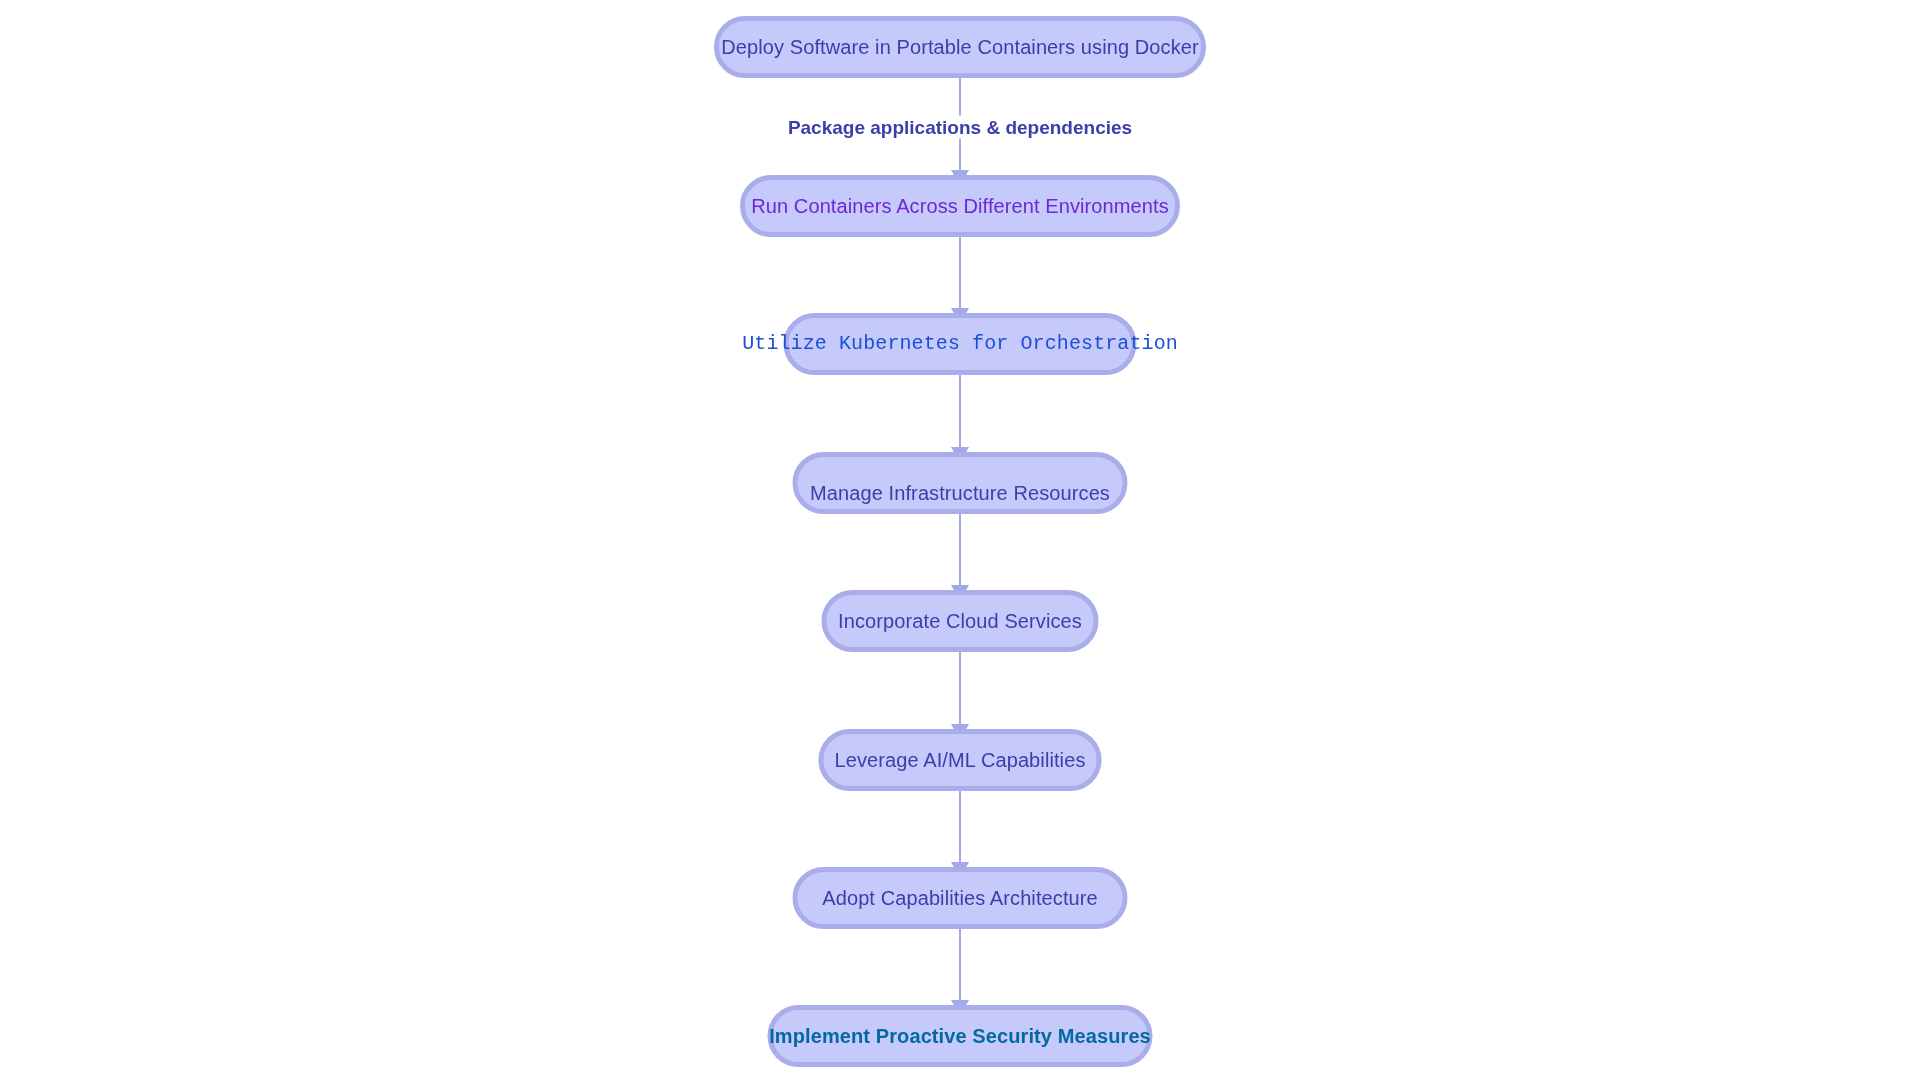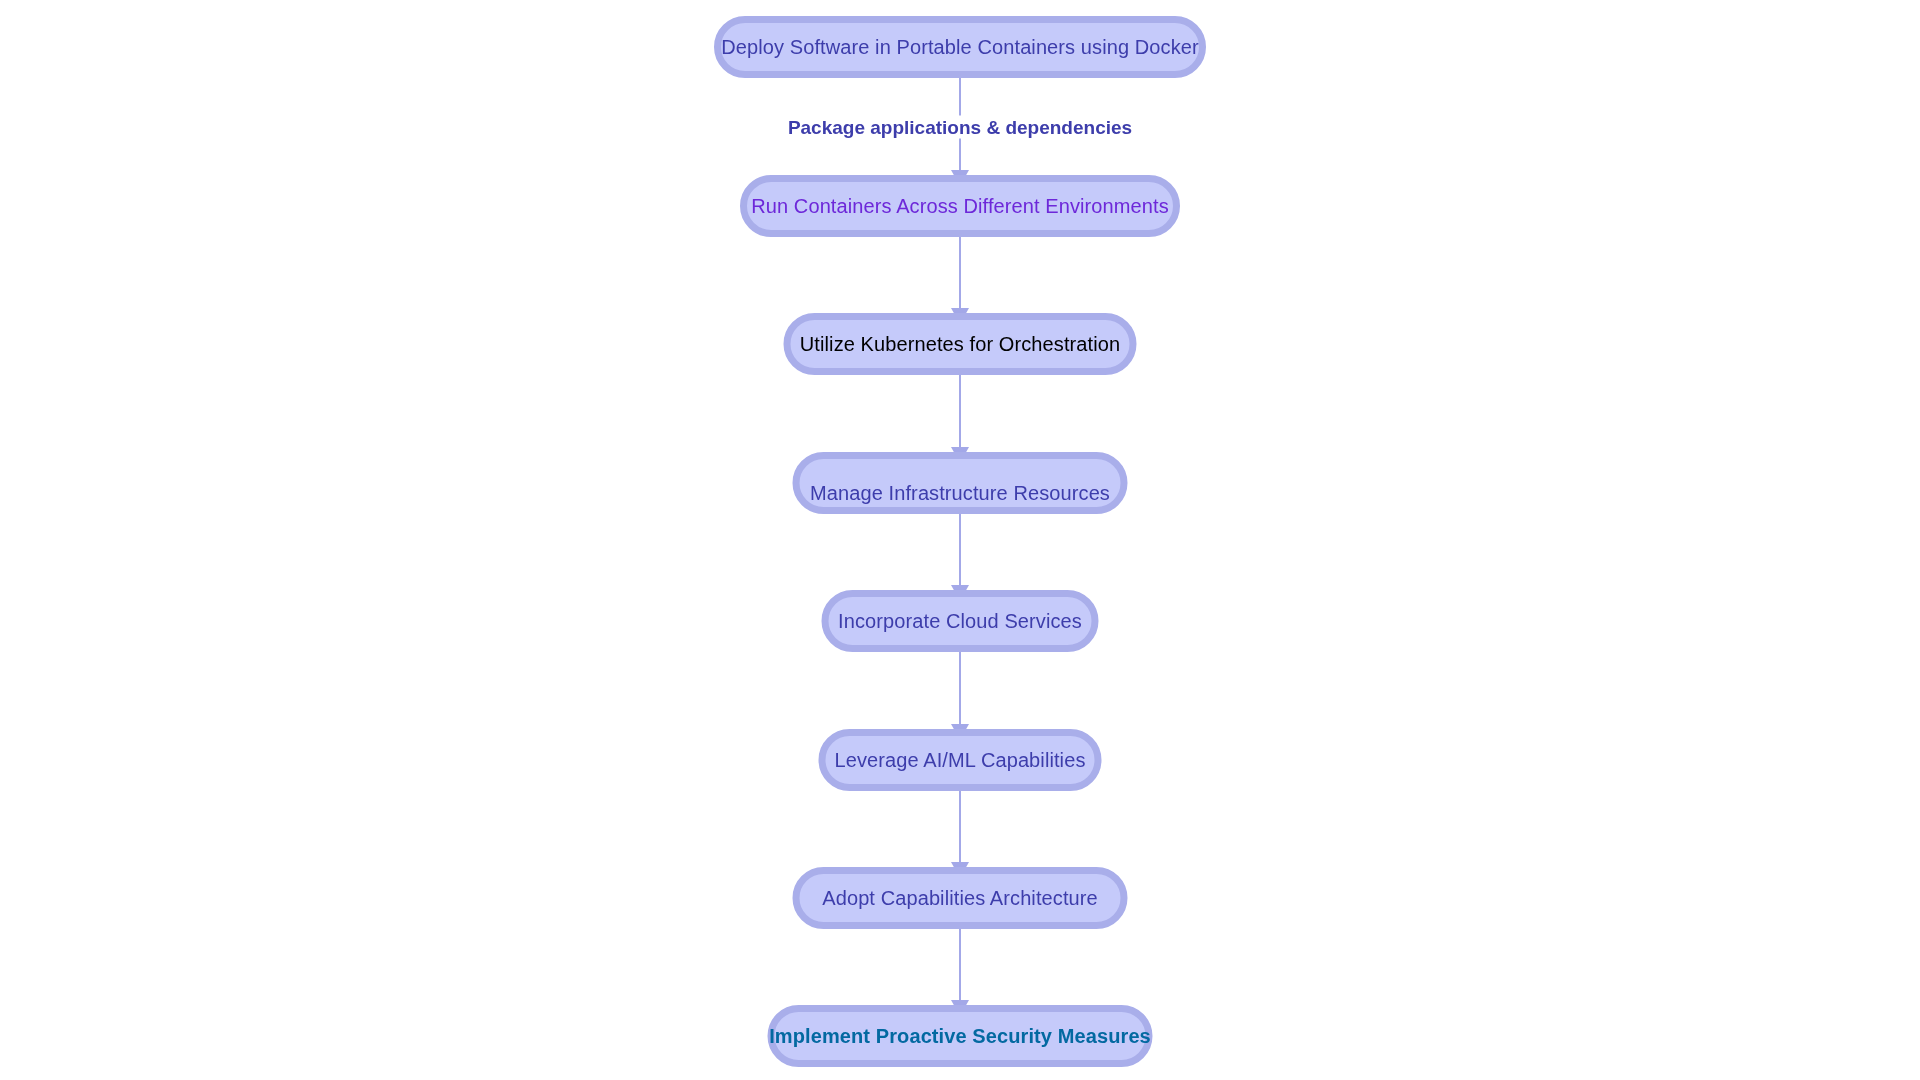--- a/index.html
+++ b/index.html
@@ -30,21 +30,21 @@
     pointer-events: none;
   }
   
   .node {
     position: absolute;
     box-sizing: border-box;
     display: flex;
     align-items: center;
     justify-content: center;
     background: #c5cafa;
-    border: 7px solid #8b5cf6;
+    border: 5px solid #8b5cf6;
     border-radius: 999px;
     height: 62px;
     transform: translateX(-50%);
     white-space: nowrap;
   }
   .node-label {
     color: #3d3dab;
     font-family: "Liberation Sans", sans-serif;
     font-size: 20px;
     font-weight: 400;
@@ -89,21 +89,21 @@
   </svg>
 
   <div id="node-layer">
       <div class="node" style="left: 960px; top: 16px; width: 492px; background: rgb(197, 202, 250); border-color: rgb(169, 174, 234);">
         <span class="node-label" style="color: rgb(61, 61, 171);">Deploy Software in Portable Containers using Docker</span>
       </div>
       <div class="node" style="left: 960px; top: 175px; width: 440px; background: rgb(197, 202, 250); border-color: rgb(169, 174, 234);">
         <span class="node-label" style="color: #6d28d9;">Run Containers Across Different Environments</span>
       </div>
       <div class="node" style="left: 960px; top: 313px; width: 353px; background: rgb(197, 202, 250); border-color: rgb(169, 174, 234);">
-        <span class="node-label" style="color: #000000;">Utilize Kubernetes for Orchestration</span>
+        <span class="node-label" style="color: #1d4ed8; font-family: Liberation Mono, monospace;">Utilize Kubernetes for Orchestration</span>
       </div>
       <div class="node" style="left: 960px; top: 452px; width: 335px; background: rgb(197, 202, 250); border-color: rgb(169, 174, 234);">
         <span class="node-label" style="color: rgb(61, 61, 171); margin-top: 20px;">Manage Infrastructure Resources</span>
       </div>
       <div class="node" style="left: 960px; top: 590px; width: 277px; background: rgb(197, 202, 250); border-color: rgb(169, 174, 234);">
         <span class="node-label" style="color: rgb(61, 61, 171);">Incorporate Cloud Services</span>
       </div>
       <div class="node" style="left: 960px; top: 729px; width: 283px; background: rgb(197, 202, 250); border-color: rgb(169, 174, 234); text-align: center;">
         <span class="node-label" style="color: rgb(61, 61, 171);">Leverage AI/ML Capabilities</span>
       </div>

